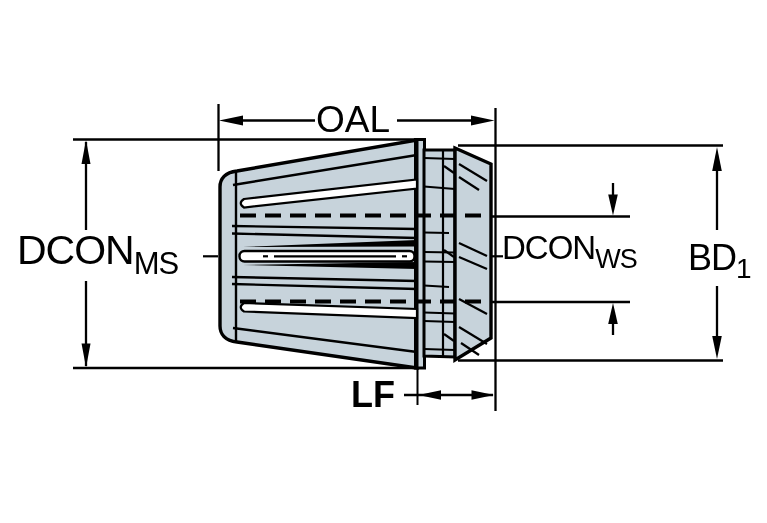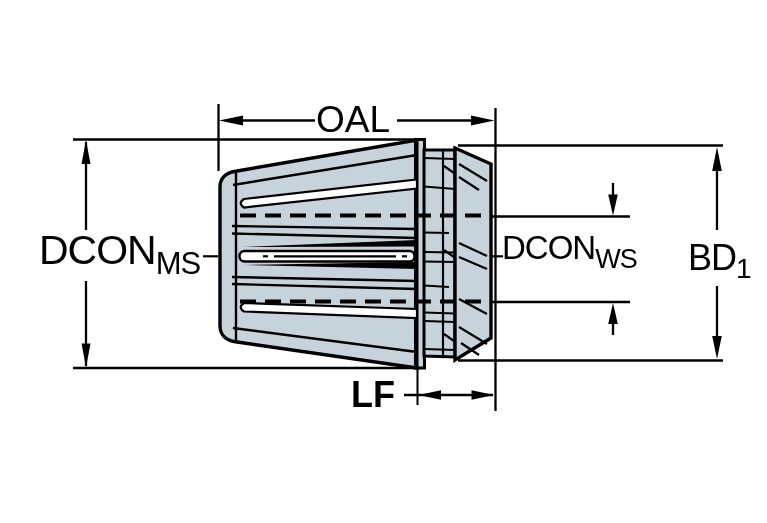--- a/index.html
+++ b/index.html
@@ -19,21 +19,21 @@
   
   .label{
     position:absolute;
     color:var(--line,#000);
     line-height:1;
     white-space:nowrap;
     letter-spacing:-1px;
   }
   .label .sub{display:inline-block;}
   .lbl-oal{left:316px;top:101px;font-size:37px;letter-spacing:0;}
-  .lbl-dcon-ms{left:17px;top:230px;font-size:41px;margin-left:22px;}
+  .lbl-dcon-ms{left:17px;top:230px;font-size:41px;}
   .lbl-dcon-ms .sub{font-size:31px;transform:translateY(10px);}
   .lbl-dcon-ws{left:502px;top:231px;font-size:33px;}
   .lbl-dcon-ws .sub{font-size:27px;transform:translateY(9px);}
   .lbl-bd1{left:688px;top:240px;font-size:36px;text-align:center;}
   .lbl-bd1 .sub{font-size:28px;transform:translateY(8px);}
   .lbl-lf{left:351px;top:377px;font-size:36px;letter-spacing:0;font-weight:bold;}
 </style>
 </head>
 <body>
 

